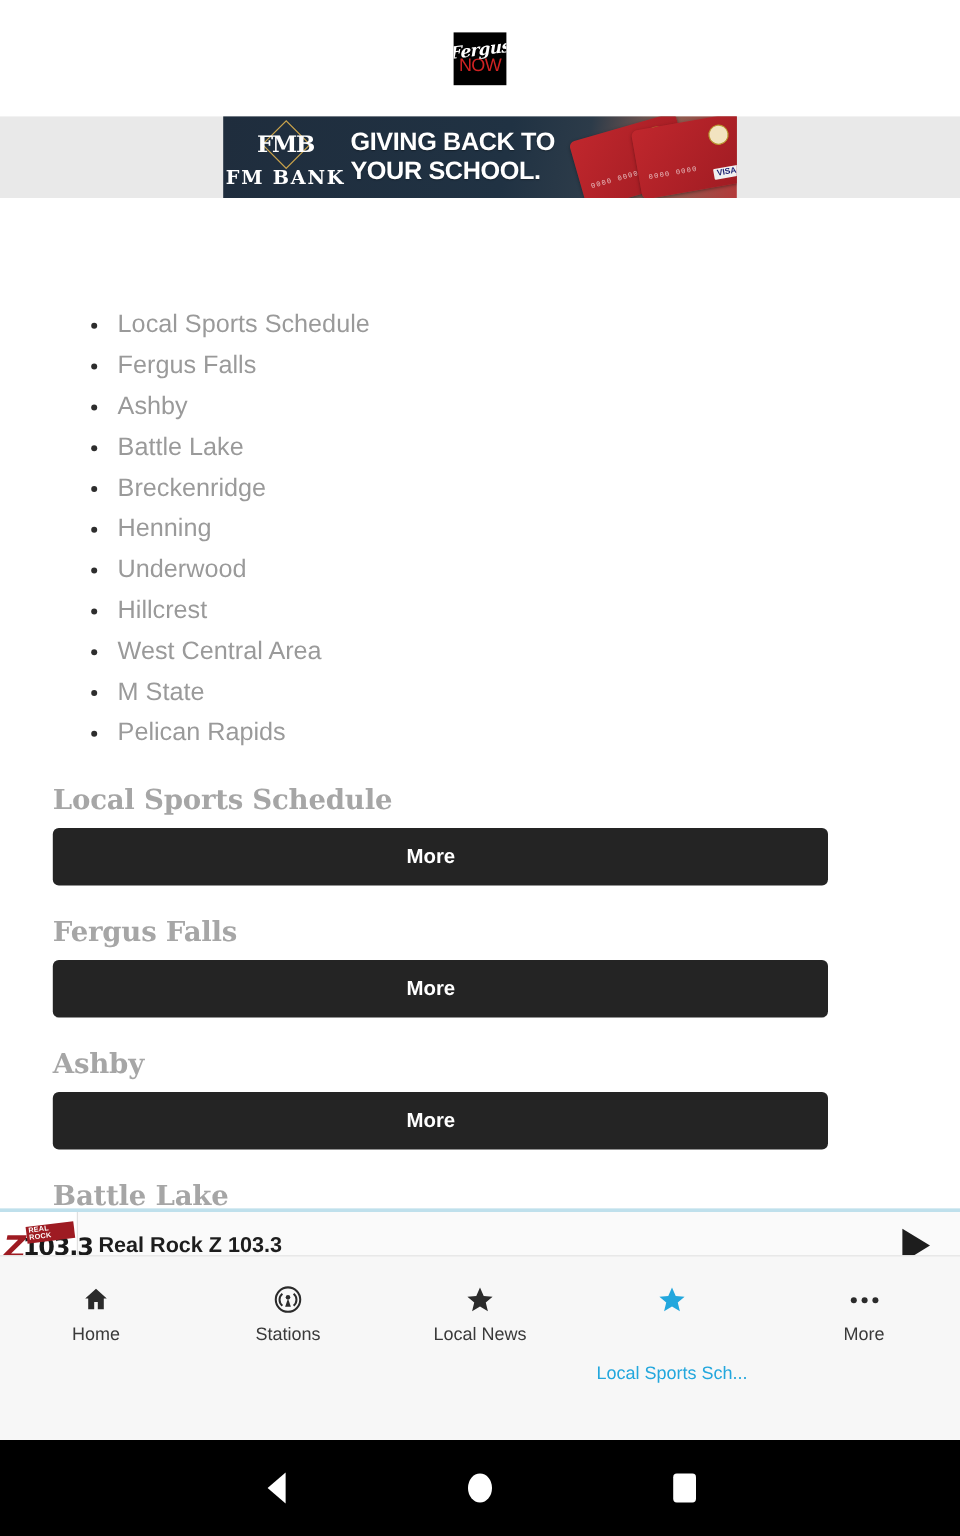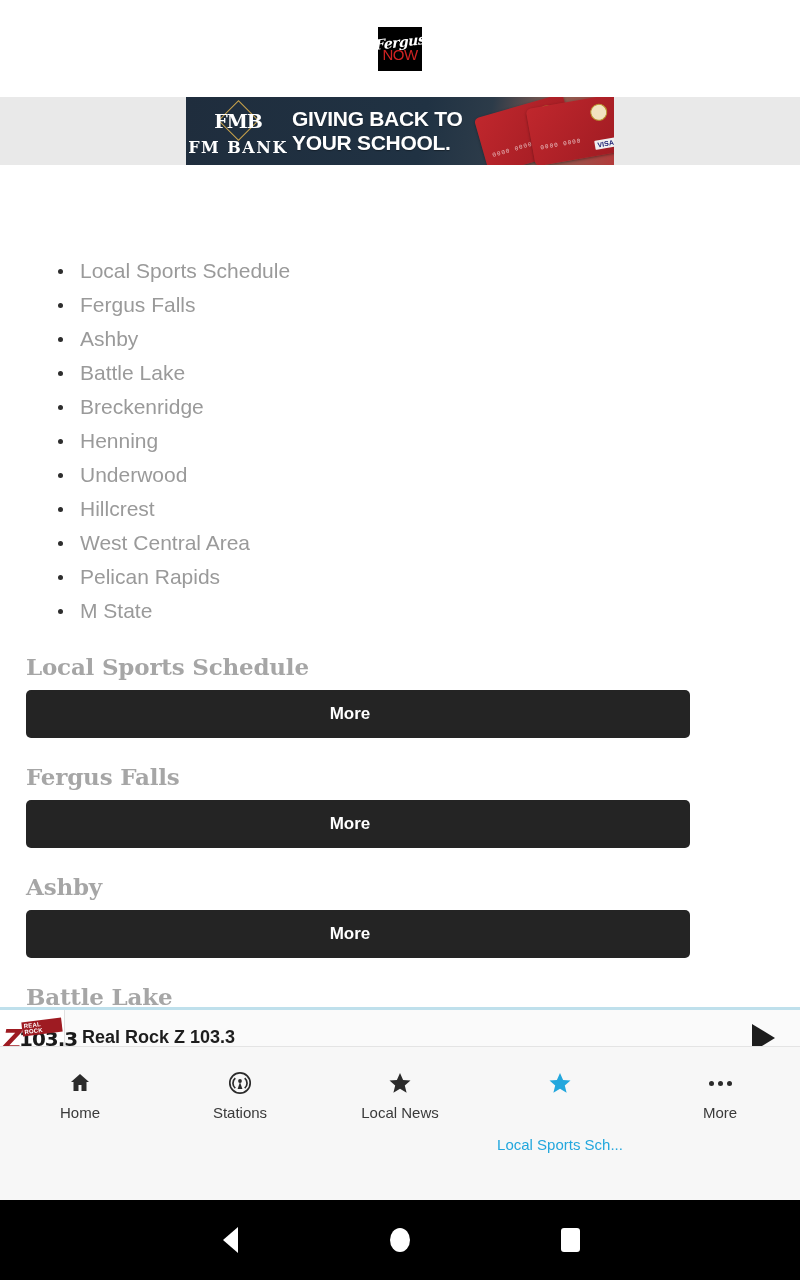--- a/index.html
+++ b/index.html
@@ -145,20 +145,21 @@
     font-family: "Liberation Mono", monospace;
   }
 
   
   .content {
     position: absolute;
     top: 165px; left: 0;
     width: 716px; height: 930px;
     background: #ffffff;
     overflow: hidden;
+    padding-left: 18px;
   }
   .bullet-list {
     list-style: none;
     margin: 0;
     padding: 89px 0 0 0;
   }
   .bullet-list li {
     position: relative;
     padding-left: 80px;
     height: 34px;
@@ -368,22 +369,22 @@
     <ul class="bullet-list">
       <li>Local Sports Schedule</li>
       <li>Fergus Falls</li>
       <li>Ashby</li>
       <li>Battle Lake</li>
       <li>Breckenridge</li>
       <li>Henning</li>
       <li>Underwood</li>
       <li>Hillcrest</li>
       <li>West Central Area</li>
+      <li>M State</li>
       <li>Pelican Rapids</li>
-      <li>M State</li>
     </ul>
 
     <div class="section">
       <div class="section-heading">Local Sports Schedule</div>
       <button class="more-button">More</button>
     </div>
 
     <div class="section">
       <div class="section-heading">Fergus Falls</div>
       <button class="more-button">More</button>

